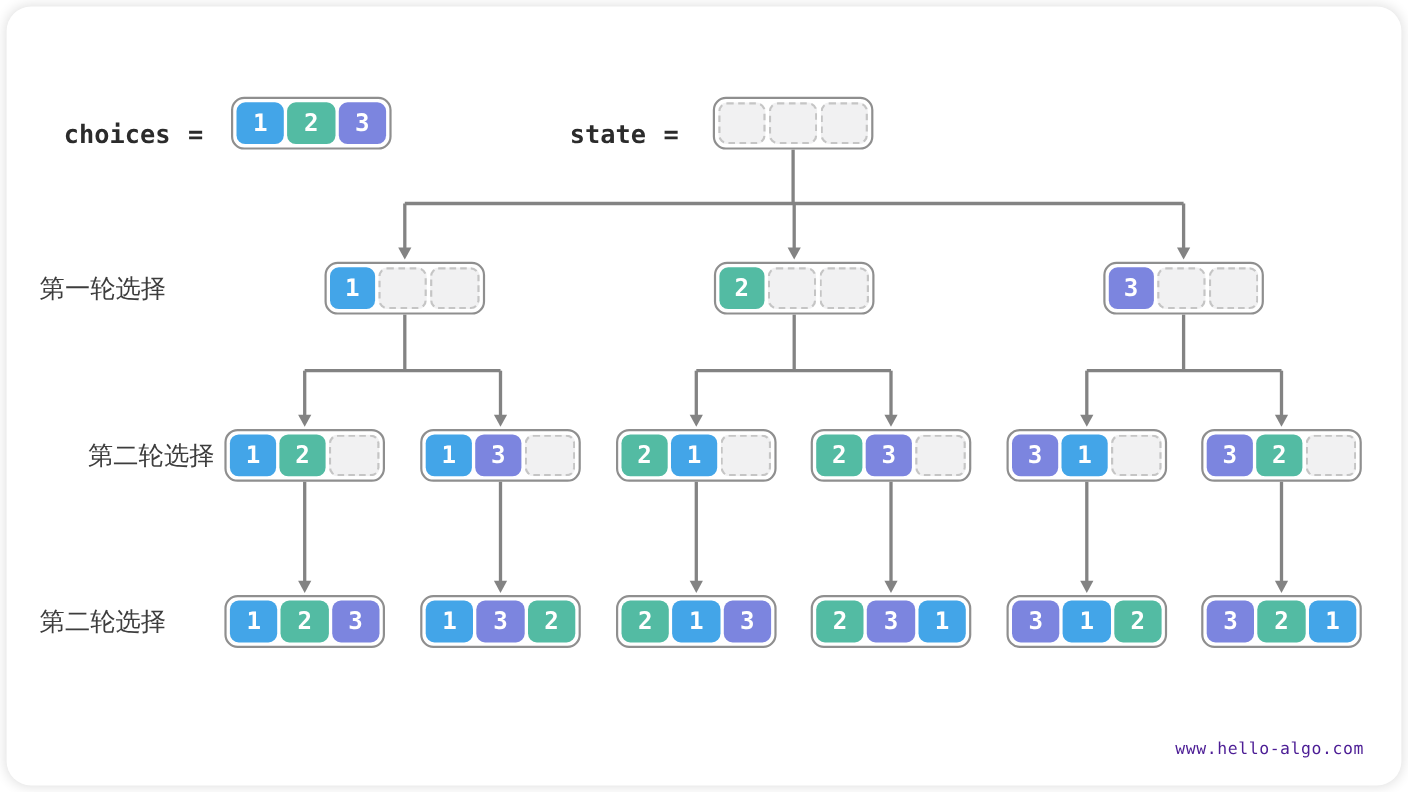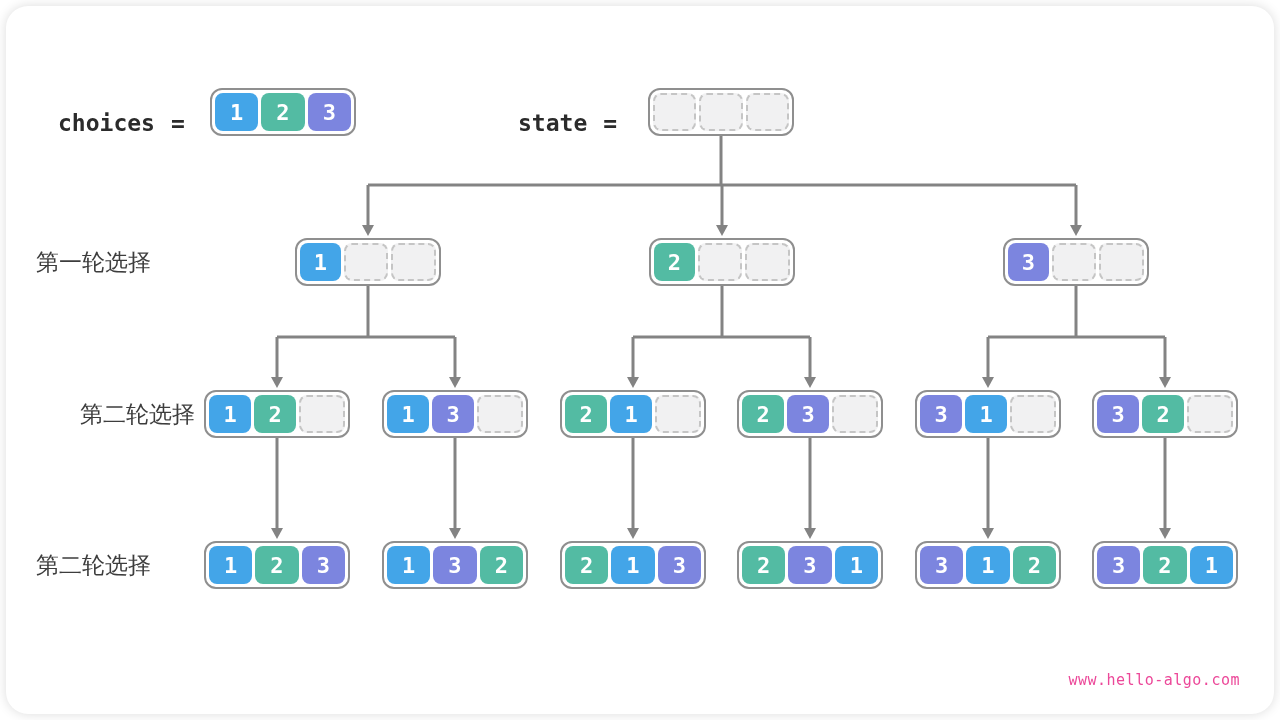--- a/index.html
+++ b/index.html
@@ -14,21 +14,21 @@
               border:2px solid #8f8f8f;border-radius:12px;box-sizing:border-box;
               display:flex;align-items:stretch;gap:3px;padding:3px;}
   .cell{flex:1;border-radius:8px;display:flex;align-items:center;justify-content:center;
         font-family:"DejaVu Sans Mono","Liberation Mono",monospace;font-weight:bold;
         font-size:22px;color:#ffffff;box-sizing:border-box;}
   .cell.empty{background:#f1f1f2;border:2px dashed #c5c5c5;}
   .row-label{position:absolute;left:36px;height:32px;line-height:32px;font-size:23px;
              color:#3d3d3d;font-weight:400;white-space:nowrap;}
   .watermark{position:absolute;right:40px;top:671px;
              font-family:"DejaVu Sans Mono","Liberation Mono",monospace;
-             font-size:15px;color:#ec4899;letter-spacing:0.5px;}
+             font-size:15px;color:#4c1d95;letter-spacing:0.5px;}
   svg.arrows{position:absolute;left:0;top:0;pointer-events:none;}
 </style>
 </head>
 <body>
 
 <div class="stage">
   <div class="card"></div>
 
   <svg class="arrows" id="arrows" width="1280" height="720">
       <line x1="721" y1="136" x2="721" y2="185" stroke="#838383" stroke-width="3"></line>

